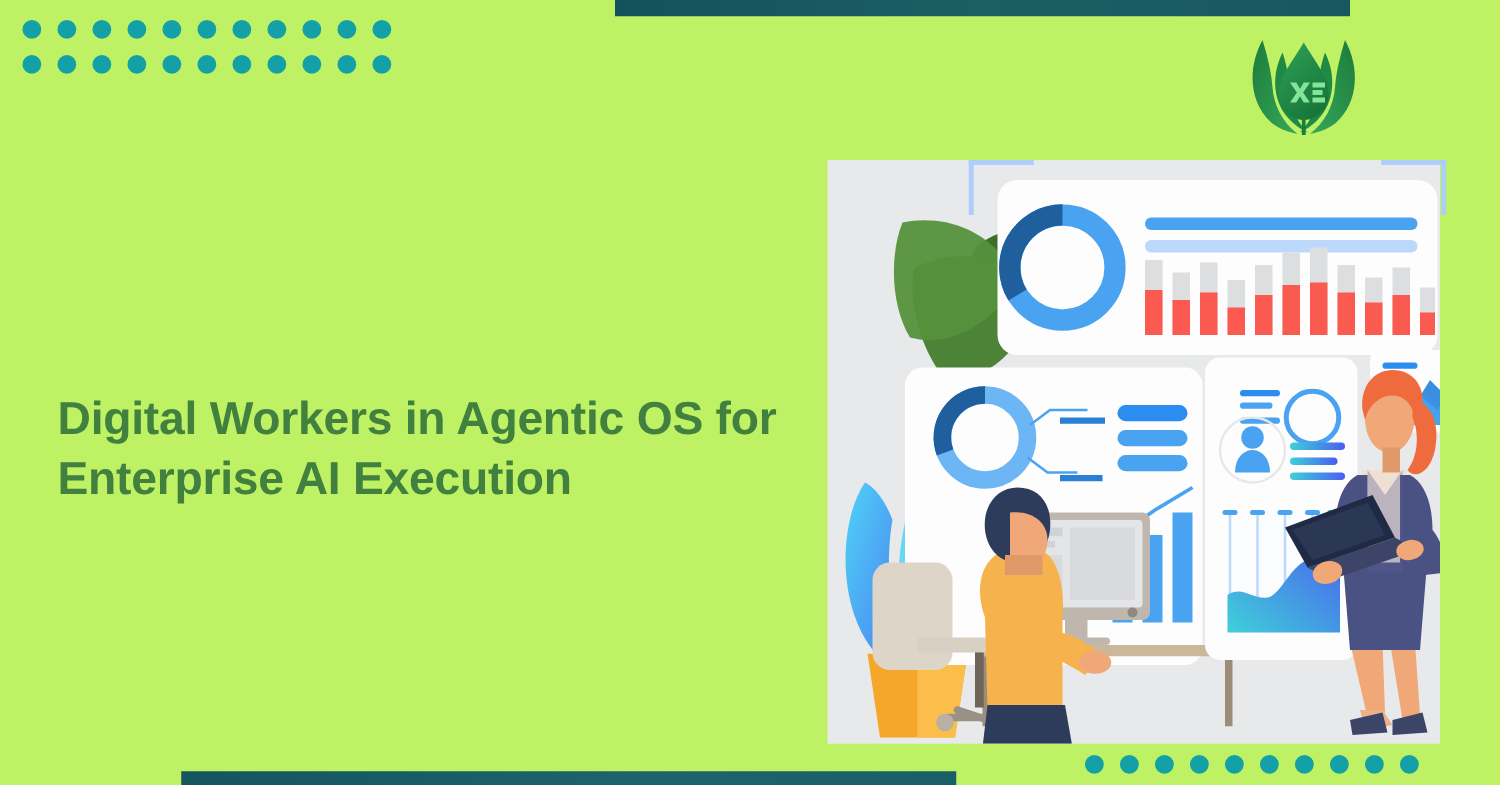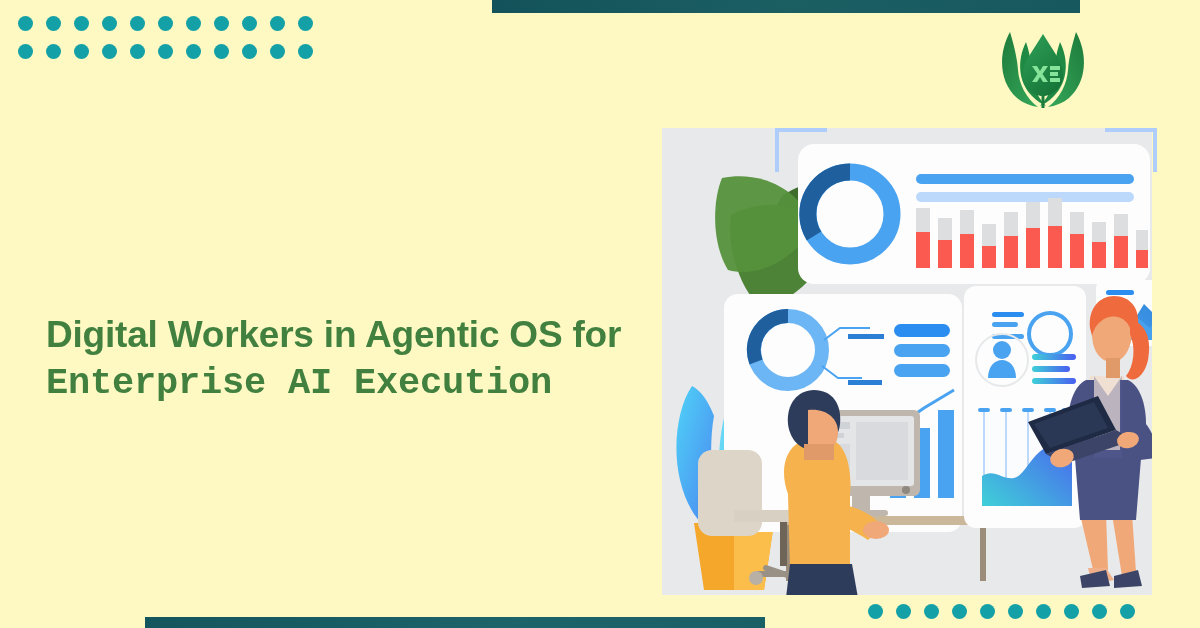--- a/index.html
+++ b/index.html
@@ -1,20 +1,20 @@
 <!DOCTYPE html>
 <html><head>
 <meta charset="utf-8">
 <style>
   html,body{margin:0;padding:0;}
   body{
     width:1200px;height:628px;overflow:hidden;background:#ffffff;
     font-family:"Liberation Sans", sans-serif;position:relative;
   }
-  #stage{position:absolute;inset:0;width:1200px;height:628px;background:#fef9c3;}
+  #stage{position:absolute;inset:0;width:1200px;height:628px;background:#bef264;}
 
   
   .bar-top{position:absolute;left:492px;top:0;width:588px;height:13px;
            background:linear-gradient(90deg,#13525a 0%,#1b5f63 50%,#17585e 100%);}
   .bar-bottom{position:absolute;left:145px;top:617px;width:620px;height:11px;
            background:linear-gradient(90deg,#14565d 0%,#1d646a 60%,#1a5f66 100%);}
 
   
   .dots-tl{position:absolute;left:18px;top:16px;display:grid;
            grid-template-columns:repeat(11,28px);grid-auto-rows:28px;}
@@ -23,21 +23,21 @@
   .dot{width:15px;height:15px;border-radius:50%;background:#13a0a6;}
 
   
   .logo{position:absolute;left:993px;top:20px;width:100px;height:94px;}
   .logo svg{display:block;width:100px;height:94px;}
 
   
   .headline{position:absolute;left:46px;top:286px;width:590px;
             color:#41803f;font-size:37px;line-height:48px;font-weight:bold;
             letter-spacing:-0.2px;}
-  .headline .l2{display:block;font-family:Liberation Mono, monospace;}
+  .headline .l2{display:block;}
 
   
   .illus{position:absolute;left:662px;top:128px;width:490px;height:467px;
          background:#e8e9ea;overflow:hidden;}
   .illus svg{position:absolute;left:0;top:0;width:490px;height:467px;}
 
   .corner{position:absolute;border:4px solid #aecdfb;}
   .corner.tl{left:775px;top:128px;width:48px;height:40px;border-right:none;border-bottom:none;}
   .corner.tr{left:1105px;top:128px;width:48px;height:40px;border-left:none;border-bottom:none;}
 </style>

